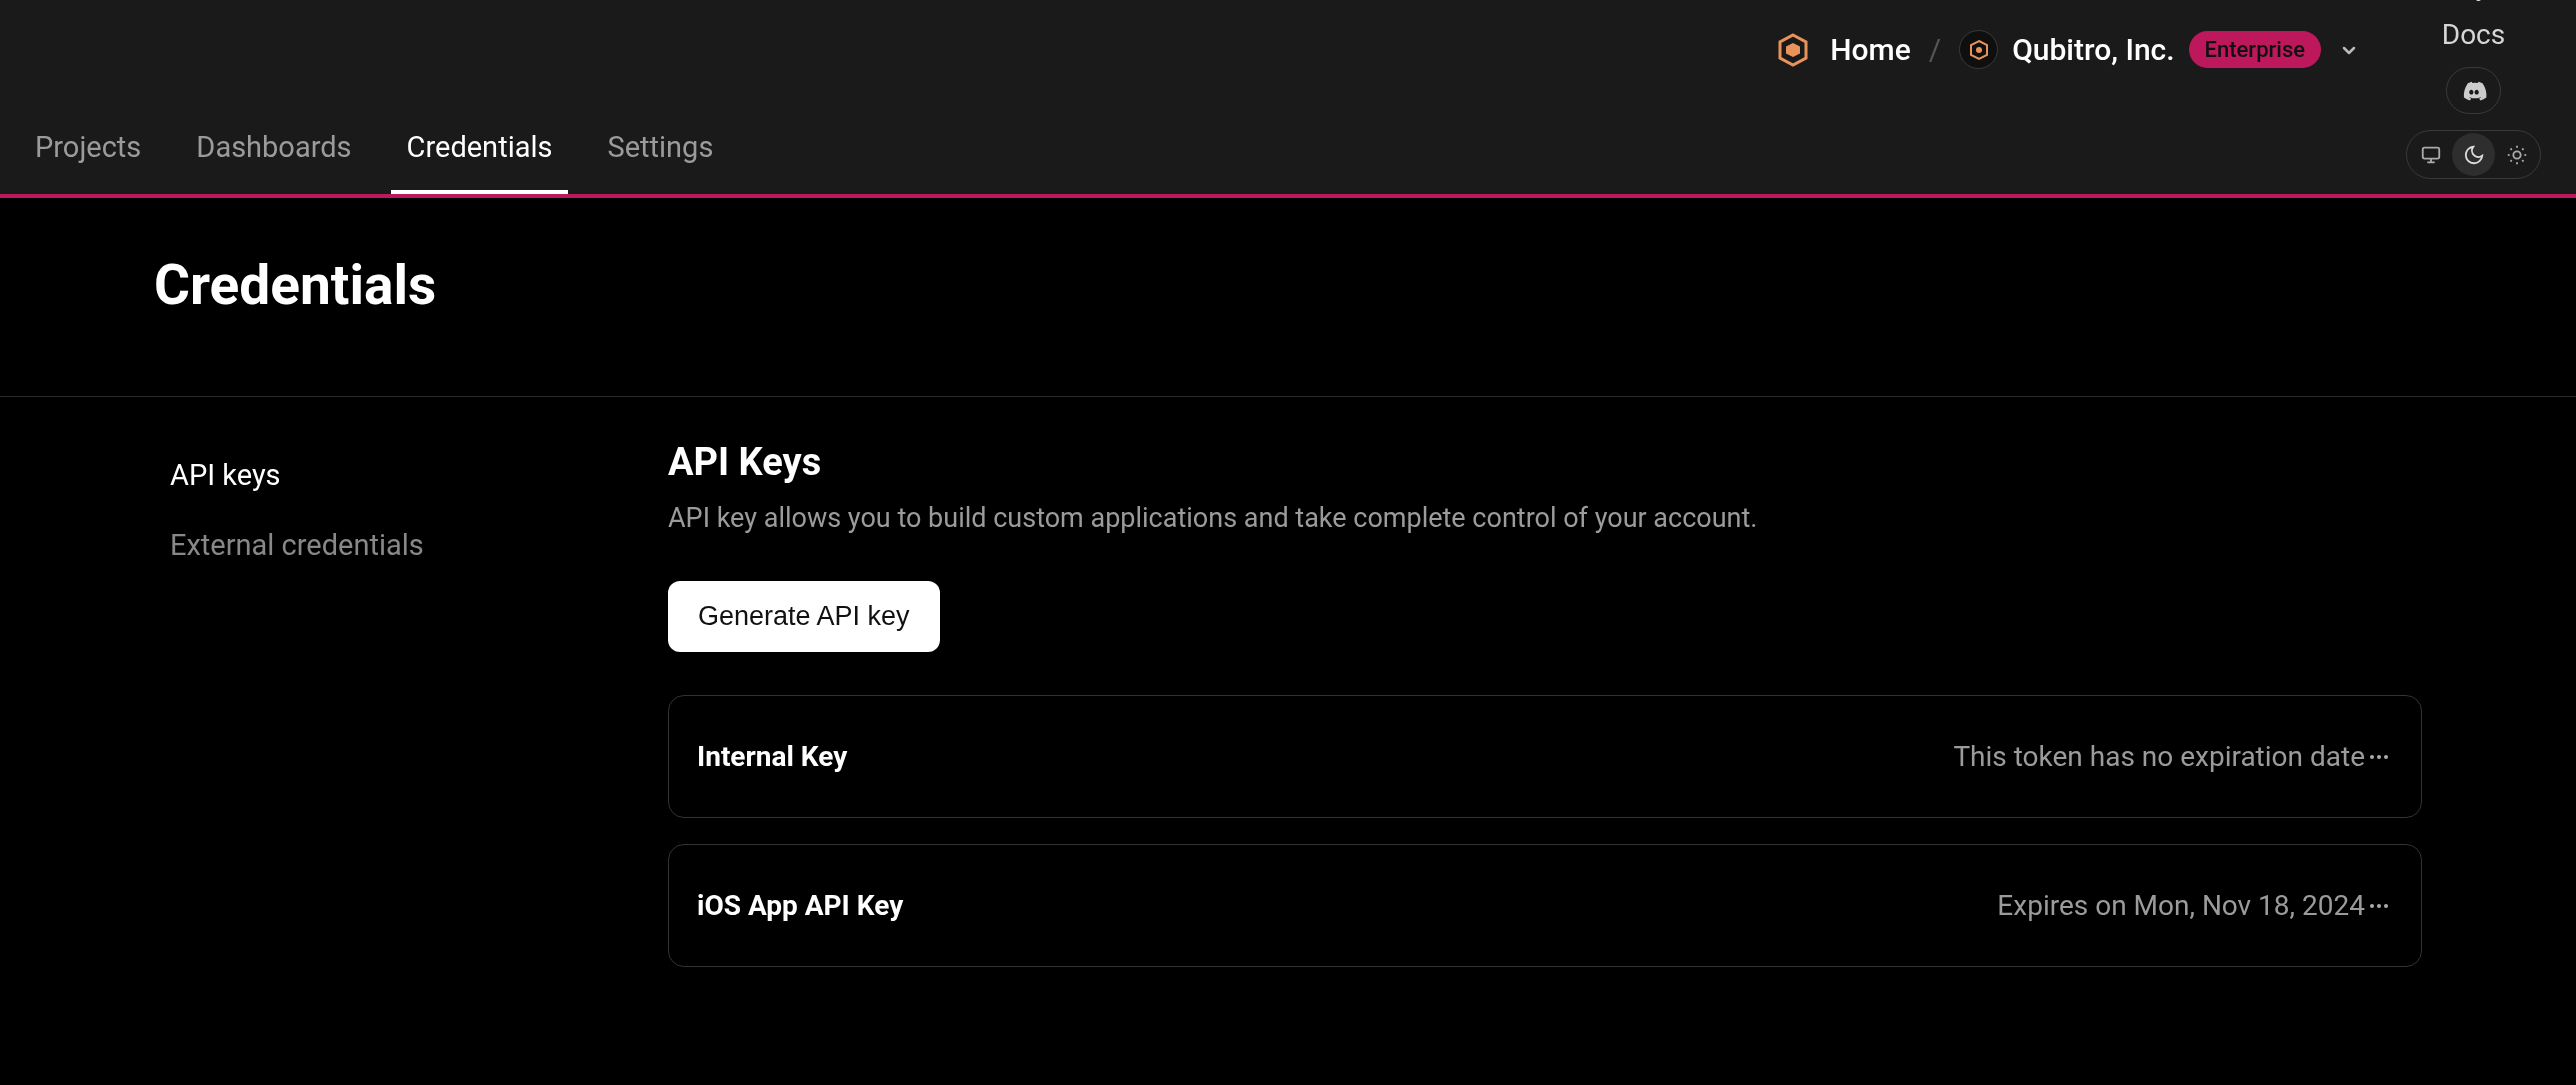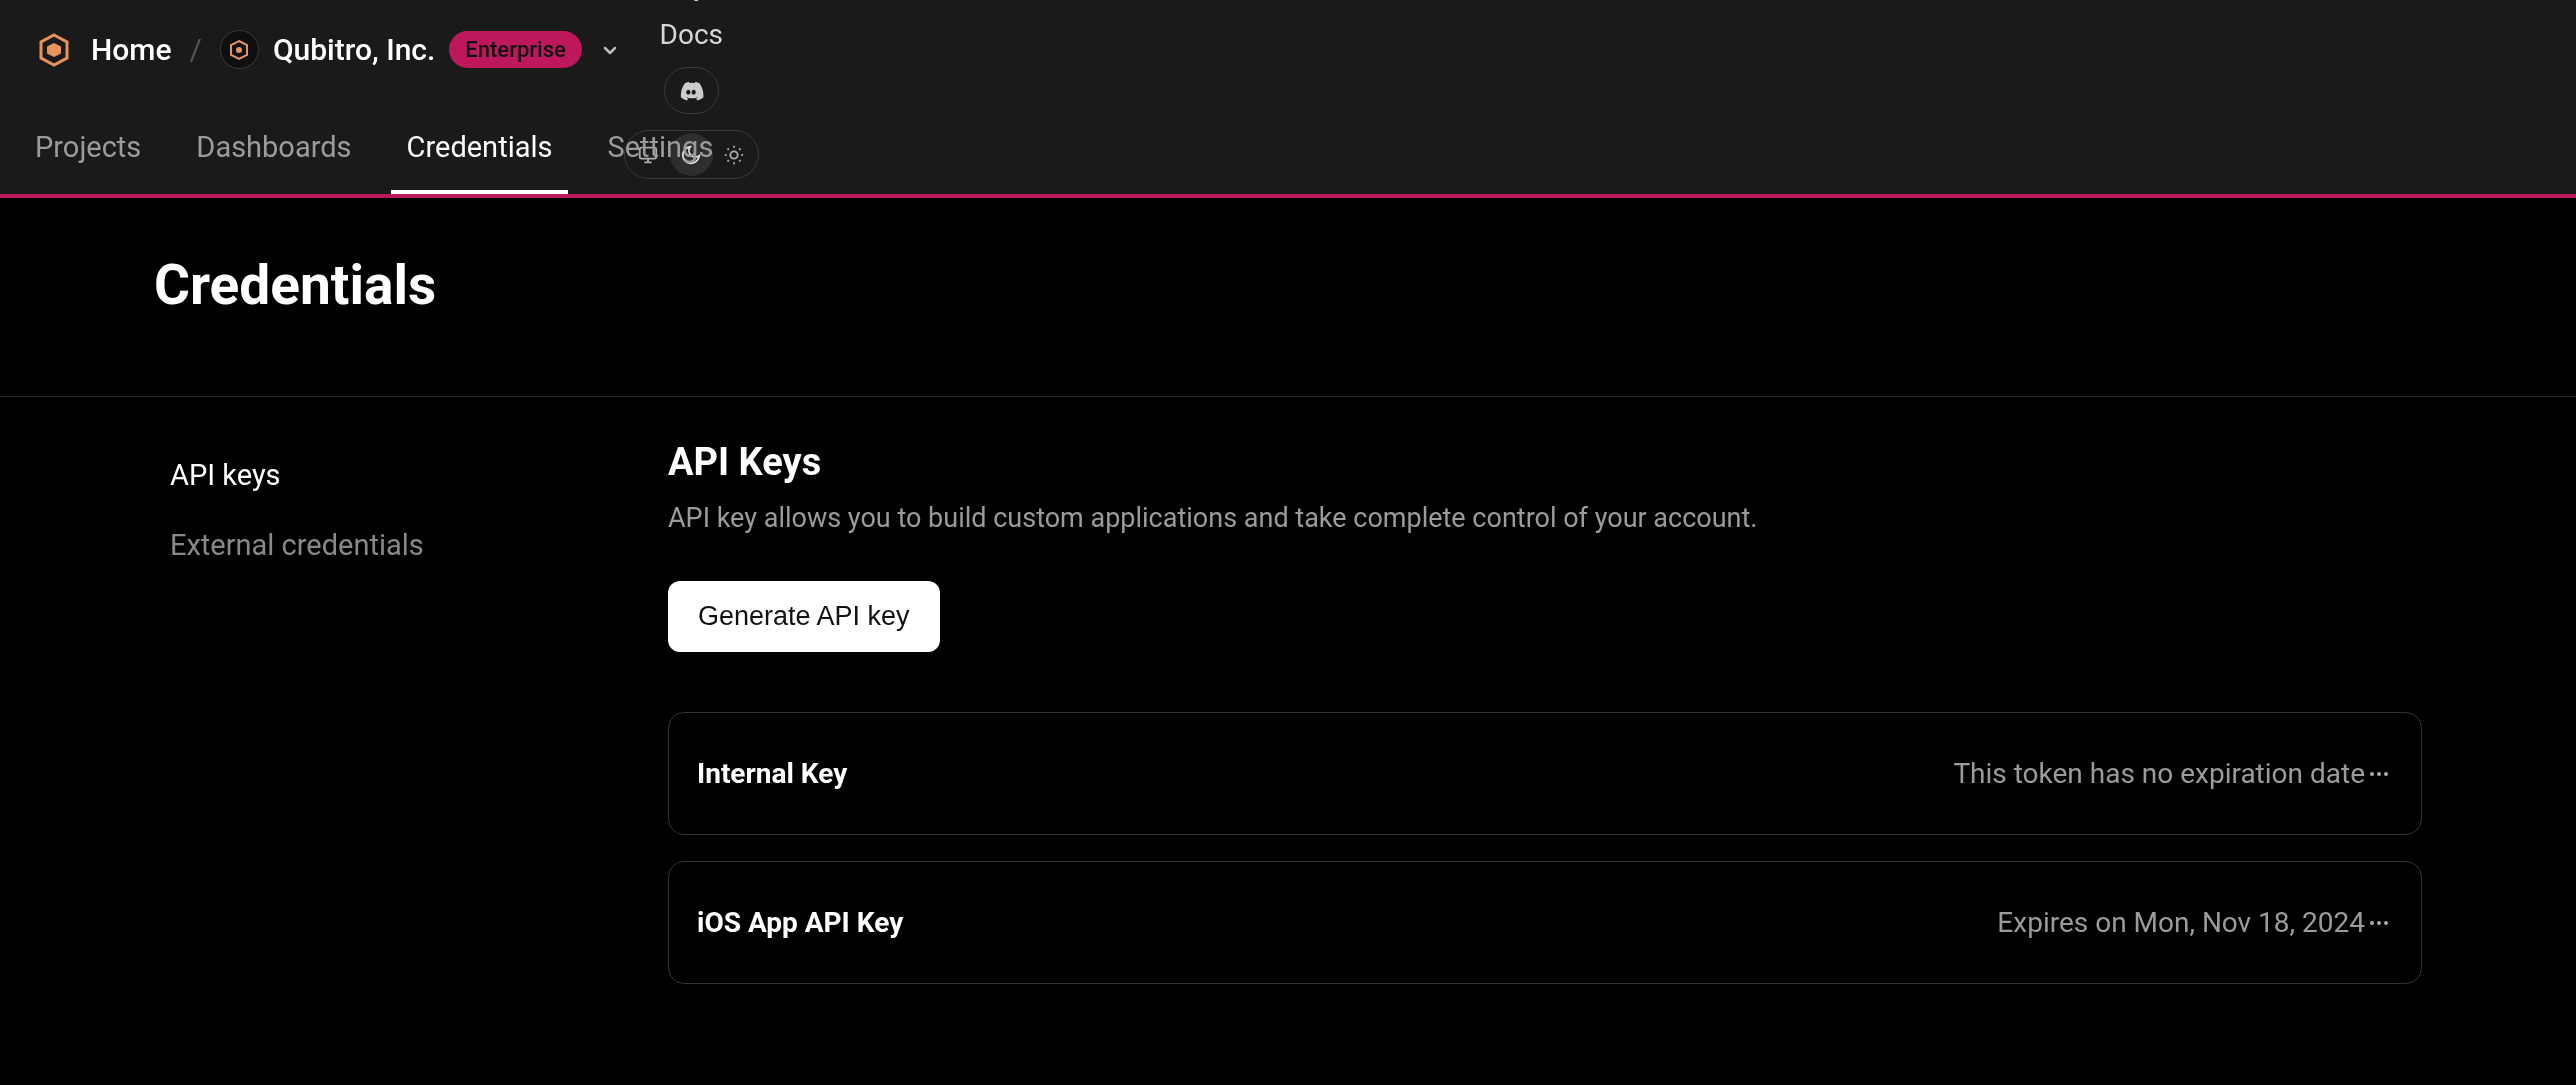--- a/index.html
+++ b/index.html
@@ -13,22 +13,23 @@
       font-family: -apple-system, BlinkMacSystemFont, "Segoe UI", Roboto, Helvetica, Arial, sans-serif;
       width: 2576px;
       height: 1086px;
       overflow: hidden;
     }
     .header {
       background: #1a1a1a;
       padding: 0 35px;
       display: flex;
       align-items: center;
-      justify-content: flex-start;
+      justify-content: flex-end;
       height: 99px;
+      gap: 43px;
     }
     .header-left {
       display: flex;
       align-items: center;
       gap: 18px;
     }
     .logo {
       width: 38px;
       height: 38px;
       display: flex;
@@ -205,21 +206,21 @@
     }
     .gen-btn {
       background: #fff;
       color: #111;
       font-size: 27px;
       font-weight: 500;
       padding: 20px 30px;
       border-radius: 12px;
       border: none;
       cursor: pointer;
-      margin-bottom: 60px;
+      margin-bottom: 43px;
     }
     .key-card {
       border: 1px solid #333;
       border-radius: 16px;
       padding: 44px 28px;
       display: flex;
       align-items: center;
       justify-content: space-between;
       margin-bottom: 26px;
     }

